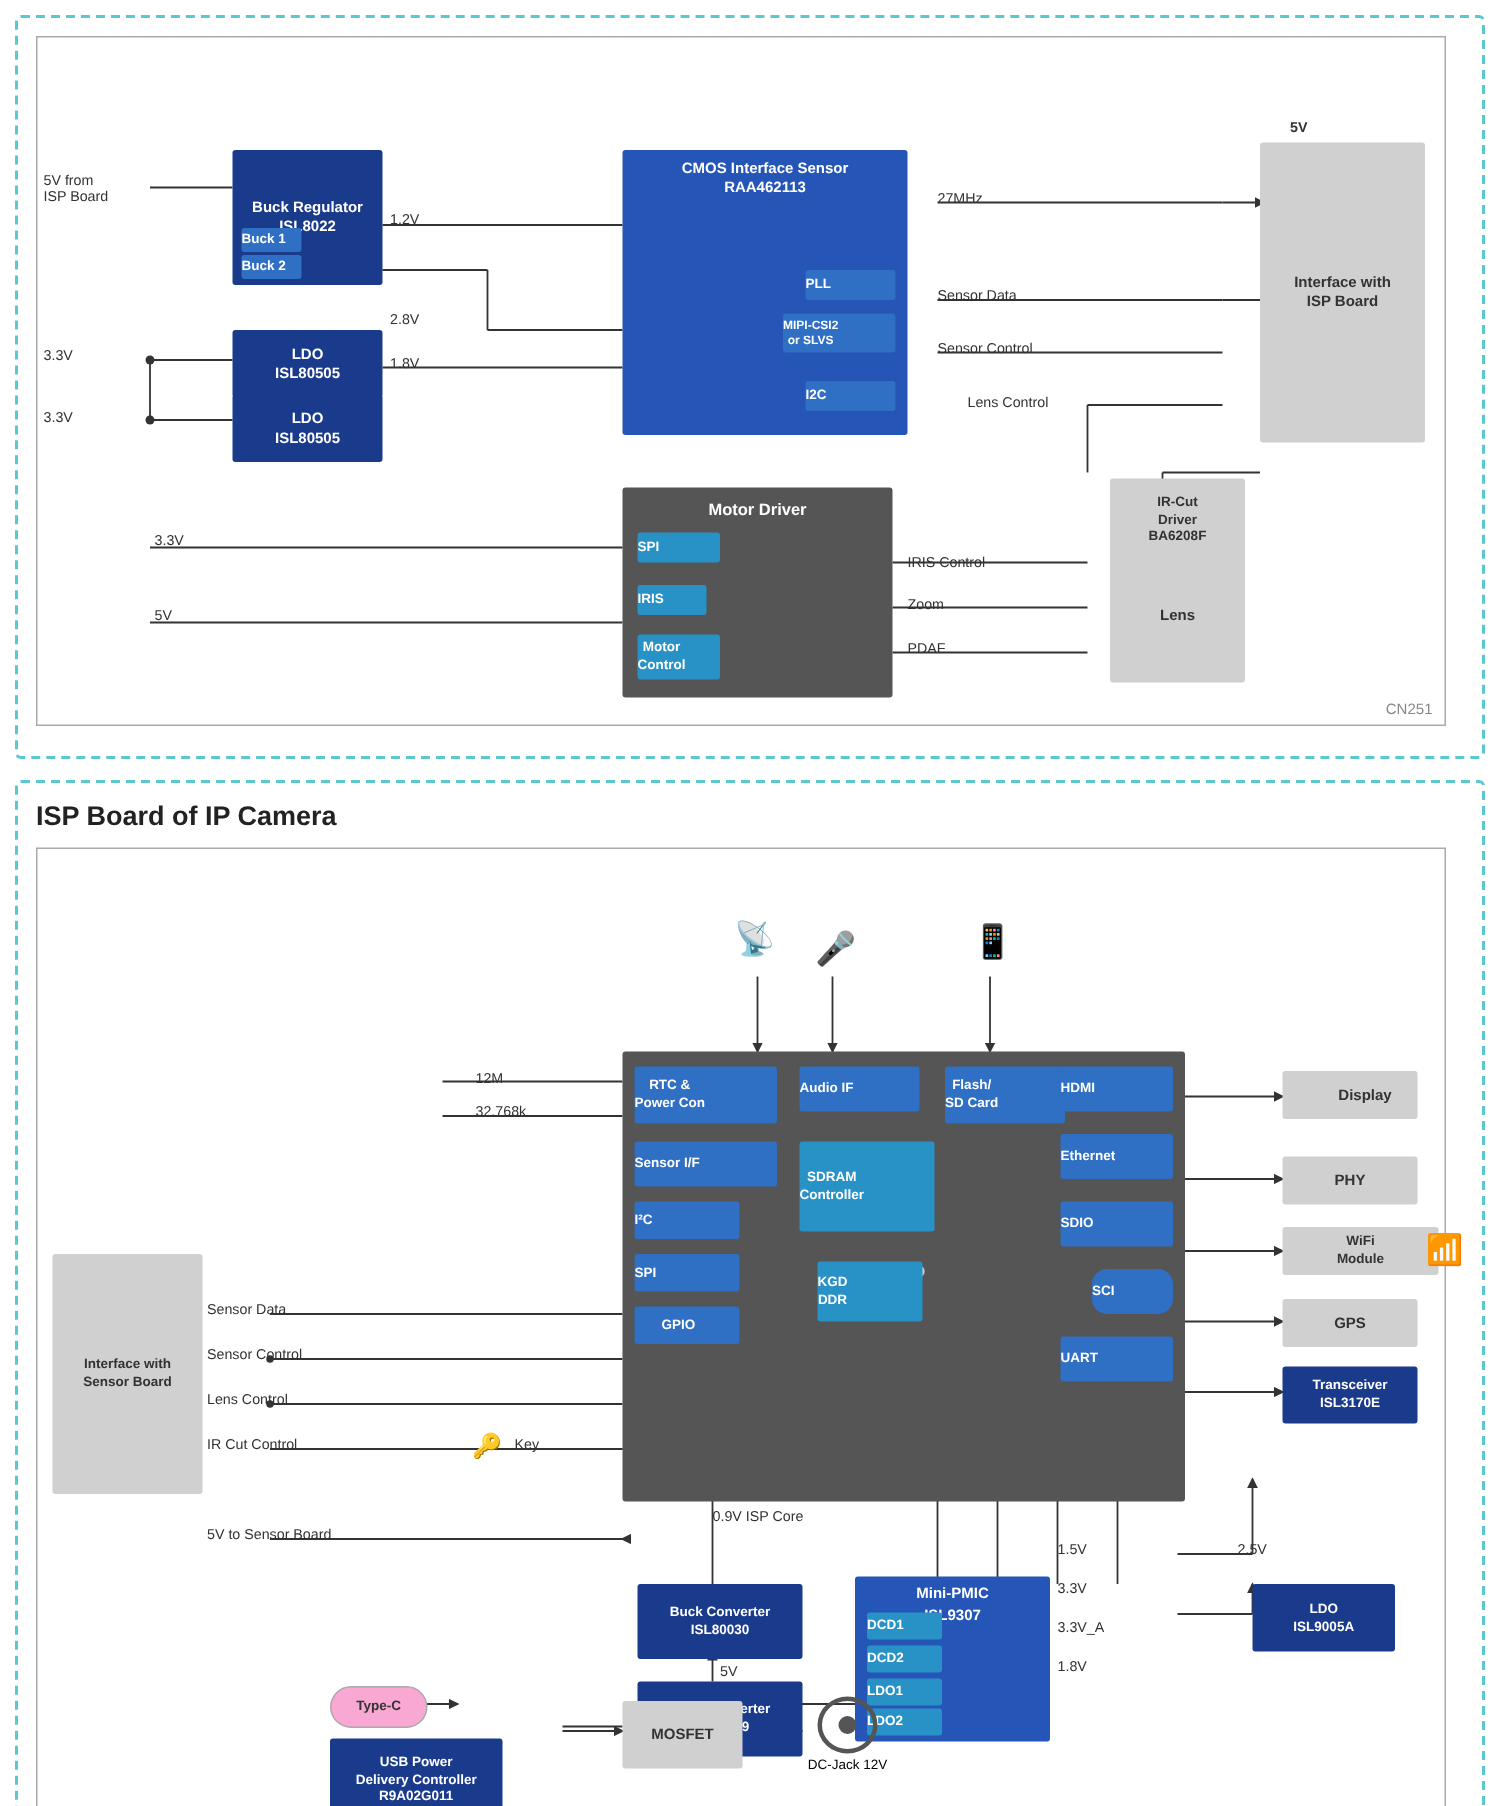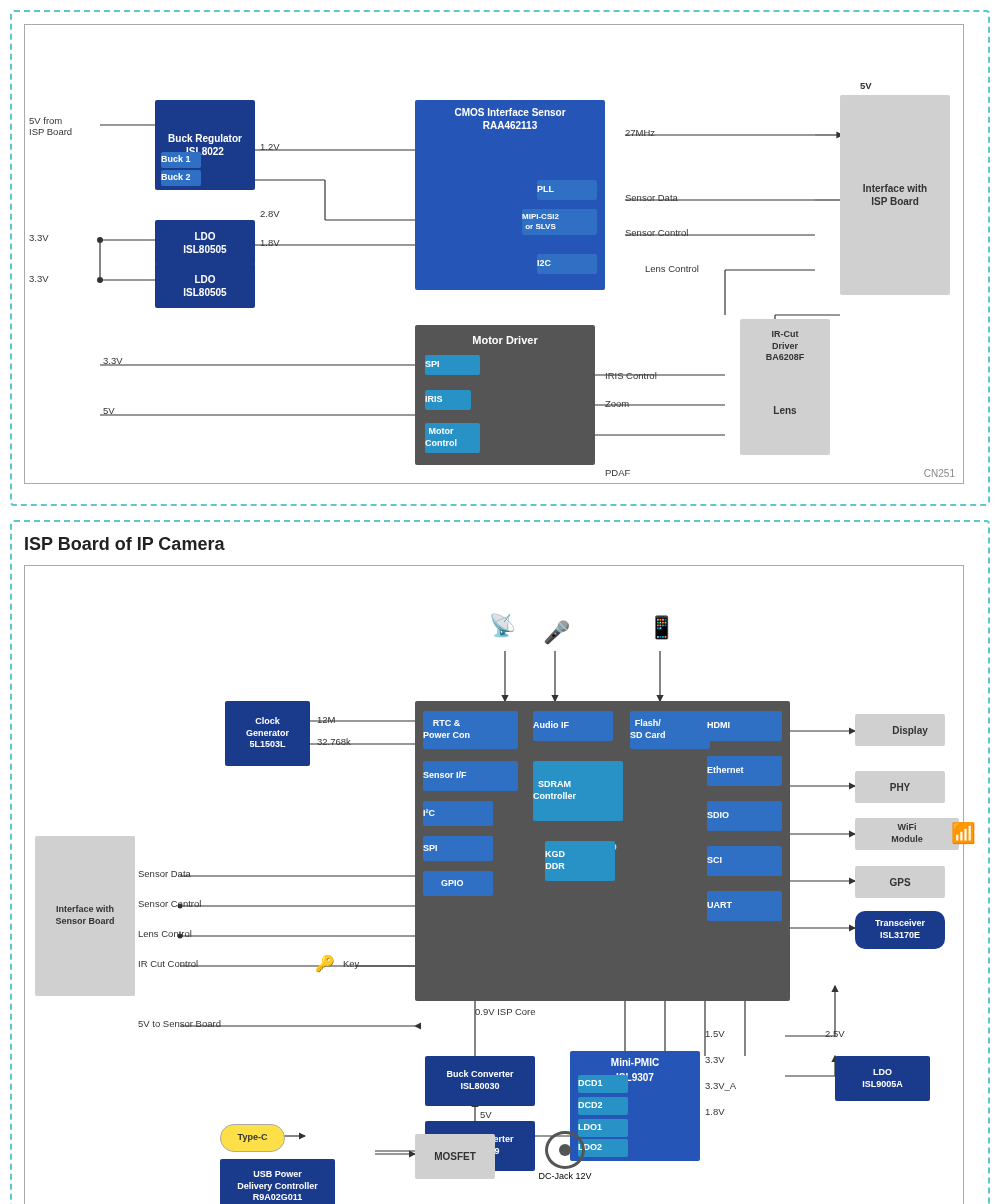--- a/index.html
+++ b/index.html
@@ -247,21 +247,21 @@
     </div>
 
     <div class="label-text" style="left:78px; top:330px;">3.3V</div>
 
     <div class="label-text" style="left:78px; top:380px;">5V</div>
 
     <div class="label-text" style="left:580px; top:345px;">IRIS Control</div>
 
     <div class="label-text" style="left:580px; top:373px;">Zoom</div>
 
-    <div class="label-text" style="left:580px; top:402px;margin-top:40px;">PDAF</div>
+    <div class="label-text" style="left:580px; top:402px;">PDAF</div>
 
     <div class="block block-gray-light" style="left:715px; top:340px; width:90px; height:90px;">
       Lens
     </div>
 
     <div class="cn-label">CN251</div>
   </div>
 </div>
 
 <div class="diagram-section">
@@ -327,23 +327,20 @@
 
       <line x1="760" y1="470" x2="810" y2="470" stroke="#333" stroke-width="1.2"></line>
       <line x1="810" y1="470" x2="810" y2="420" stroke="#333" stroke-width="1.2" marker-end="url(#arr)"></line>
 
       <line x1="330" y1="400" x2="390" y2="400" stroke="#333" stroke-width="1.2"></line>
 
       <circle cx="155" cy="340" r="2.5" fill="#333"></circle>
       <circle cx="155" cy="370" r="2.5" fill="#333"></circle>
     </svg>
 
-    <div class="block block-blue-dark" style="left:200px; top:135px; width:85px; height:65px; font-size:9px;">
-      <div>Clock<br>Generator<br>5L1503L</div>
-    </div>
     <div class="label-text" style="left:292px; top:148px;">12M</div>
     <div class="label-text" style="left:292px; top:170px;">32.768k</div>
 
     <div class="block" style="left:456px; top:35px; width:45px; height:50px; background:transparent; color:#333; font-size:22px;">📡</div>
     <div class="block" style="left:510px; top:42px; width:45px; height:50px; background:transparent; color:#333; font-size:22px;">🎤</div>
     <div class="block" style="left:612px; top:38px; width:50px; height:48px; background:transparent; color:#333; font-size:22px;">📱</div>
 
     <div class="block block-gray-dark" style="left:390px; top:135px; width:375px; height:300px;">
       <div style="position:absolute; top:50%; left:50%; transform:translate(-50%,-50%); font-size:18px; font-weight:bold; color:#ccc; z-index:0;">ISP</div>
 
@@ -355,21 +352,21 @@
 
       <div class="sub-block sub-blue" style="top:10px; left:118px; width:80px; height:30px; z-index:1;">Audio IF</div>
       <div class="sub-block sub-teal" style="top:60px; left:118px; width:90px; height:60px; z-index:1;">SDRAM<br>Controller</div>
       <div class="sub-block sub-teal" style="top:140px; left:130px; width:70px; height:40px; z-index:1;">KGD<br>DDR</div>
 
       <div class="sub-block sub-blue" style="top:10px; left:215px; width:80px; height:38px; font-size:9px; z-index:1;">Flash/<br>SD Card</div>
 
       <div class="sub-block sub-blue" style="top:10px; right:8px; width:75px; height:30px; z-index:1;">HDMI</div>
       <div class="sub-block sub-blue" style="top:55px; right:8px; width:75px; height:30px; z-index:1;">Ethernet</div>
       <div class="sub-block sub-blue" style="top:100px; right:8px; width:75px; height:30px; z-index:1;">SDIO</div>
-      <div class="sub-block sub-blue" style="top:145px; right:8px; width:75px; height:30px; z-index:1;">SCI</div>
+      <div class="sub-block sub-blue" style="top:145px; right:8px; width:54px; height:30px; z-index:1;border-radius:10px;">SCI</div>
       <div class="sub-block sub-blue" style="top:190px; right:8px; width:75px; height:30px; z-index:1;">UART</div>
     </div>
 
     <div class="label-text" style="left:450px; top:440px;">0.9V ISP Core</div>
 
     <div class="block block-gray-light" style="left:10px; top:270px; width:100px; height:160px; font-size:9px;">
       Interface with<br>Sensor Board
     </div>
 
     <div class="label-text" style="left:113px; top:302px;">Sensor Data</div>
@@ -379,21 +376,21 @@
 
     <div style="position:absolute; left:290px; top:388px; font-size:16px;">🔑</div>
     <div class="label-text" style="left:318px; top:392px;">Key</div>
 
     <div class="label-text" style="left:113px; top:452px;">5V to Sensor Board</div>
 
     <div class="block block-gray-light" style="left:830px; top:148px; width:90px; height:32px; font-size:10px;padding-left:20px;">Display</div>
     <div class="block block-gray-light" style="left:830px; top:205px; width:90px; height:32px; font-size:10px;">PHY</div>
     <div class="block block-gray-light" style="left:830px; top:252px; width:104px; height:32px; font-size:9px;">WiFi<br>Module</div>
     <div class="block block-gray-light" style="left:830px; top:300px; width:90px; height:32px; font-size:10px;">GPS</div>
-    <div class="block block-blue-dark" style="left:830px; top:345px; width:90px; height:38px; font-size:9px;border-radius:10px;">Transceiver<br>ISL3170E</div>
+    <div class="block block-blue-dark" style="left:830px; top:345px; width:90px; height:38px; font-size:9px;">Transceiver<br>ISL3170E</div>
 
     <div style="position:absolute; left:926px; top:255px; font-size:20px;">📶</div>
 
     <div class="block block-blue-dark" style="left:400px; top:490px; width:110px; height:50px; font-size:9px;">
       Buck Converter<br>ISL80030
     </div>
 
     <div class="block block-blue-medium" style="left:545px; top:485px; width:130px; height:110px; font-size:9px;">
       <div style="position:absolute; top:5px; font-size:10px; font-weight:bold;">Mini-PMIC</div>
       <div style="position:absolute; top:20px; font-size:10px;">ISL9307</div>
@@ -415,21 +412,21 @@
     </div>
 
     <div class="block block-blue-dark" style="left:400px; top:555px; width:110px; height:50px; font-size:9px;">
       Buck Converter<br>ISL85009
     </div>
 
     <div class="label-text" style="left:455px; top:543px;">5V</div>
 
     <div class="label-text" style="left:400px; top:575px;">12V</div>
 
-    <div class="block block-outline" style="left:195px; top:558px; width:65px; height:28px; border-radius:14px; font-size:9px; background:#fde047;">Type-C</div>
+    <div class="block block-outline" style="left:195px; top:558px; width:65px; height:28px; border-radius:14px; font-size:9px; background:#f9a8d4;">Type-C</div>
 
     <div class="block block-blue-dark" style="left:195px; top:593px; width:115px; height:55px; font-size:9px;">
       USB Power<br>Delivery Controller<br>R9A02G011
     </div>
 
     <div class="block block-gray-light" style="left:390px; top:568px; width:80px; height:45px; font-size:10px;">MOSFET</div>
 
     <div style="position:absolute; left:510px; top:565px; width:60px; height:50px; display:flex; flex-direction:column; align-items:center;">
 
       <div style="width:40px; height:40px; border-radius:50%; border:3px solid #555; display:flex; align-items:center; justify-content:center;">

